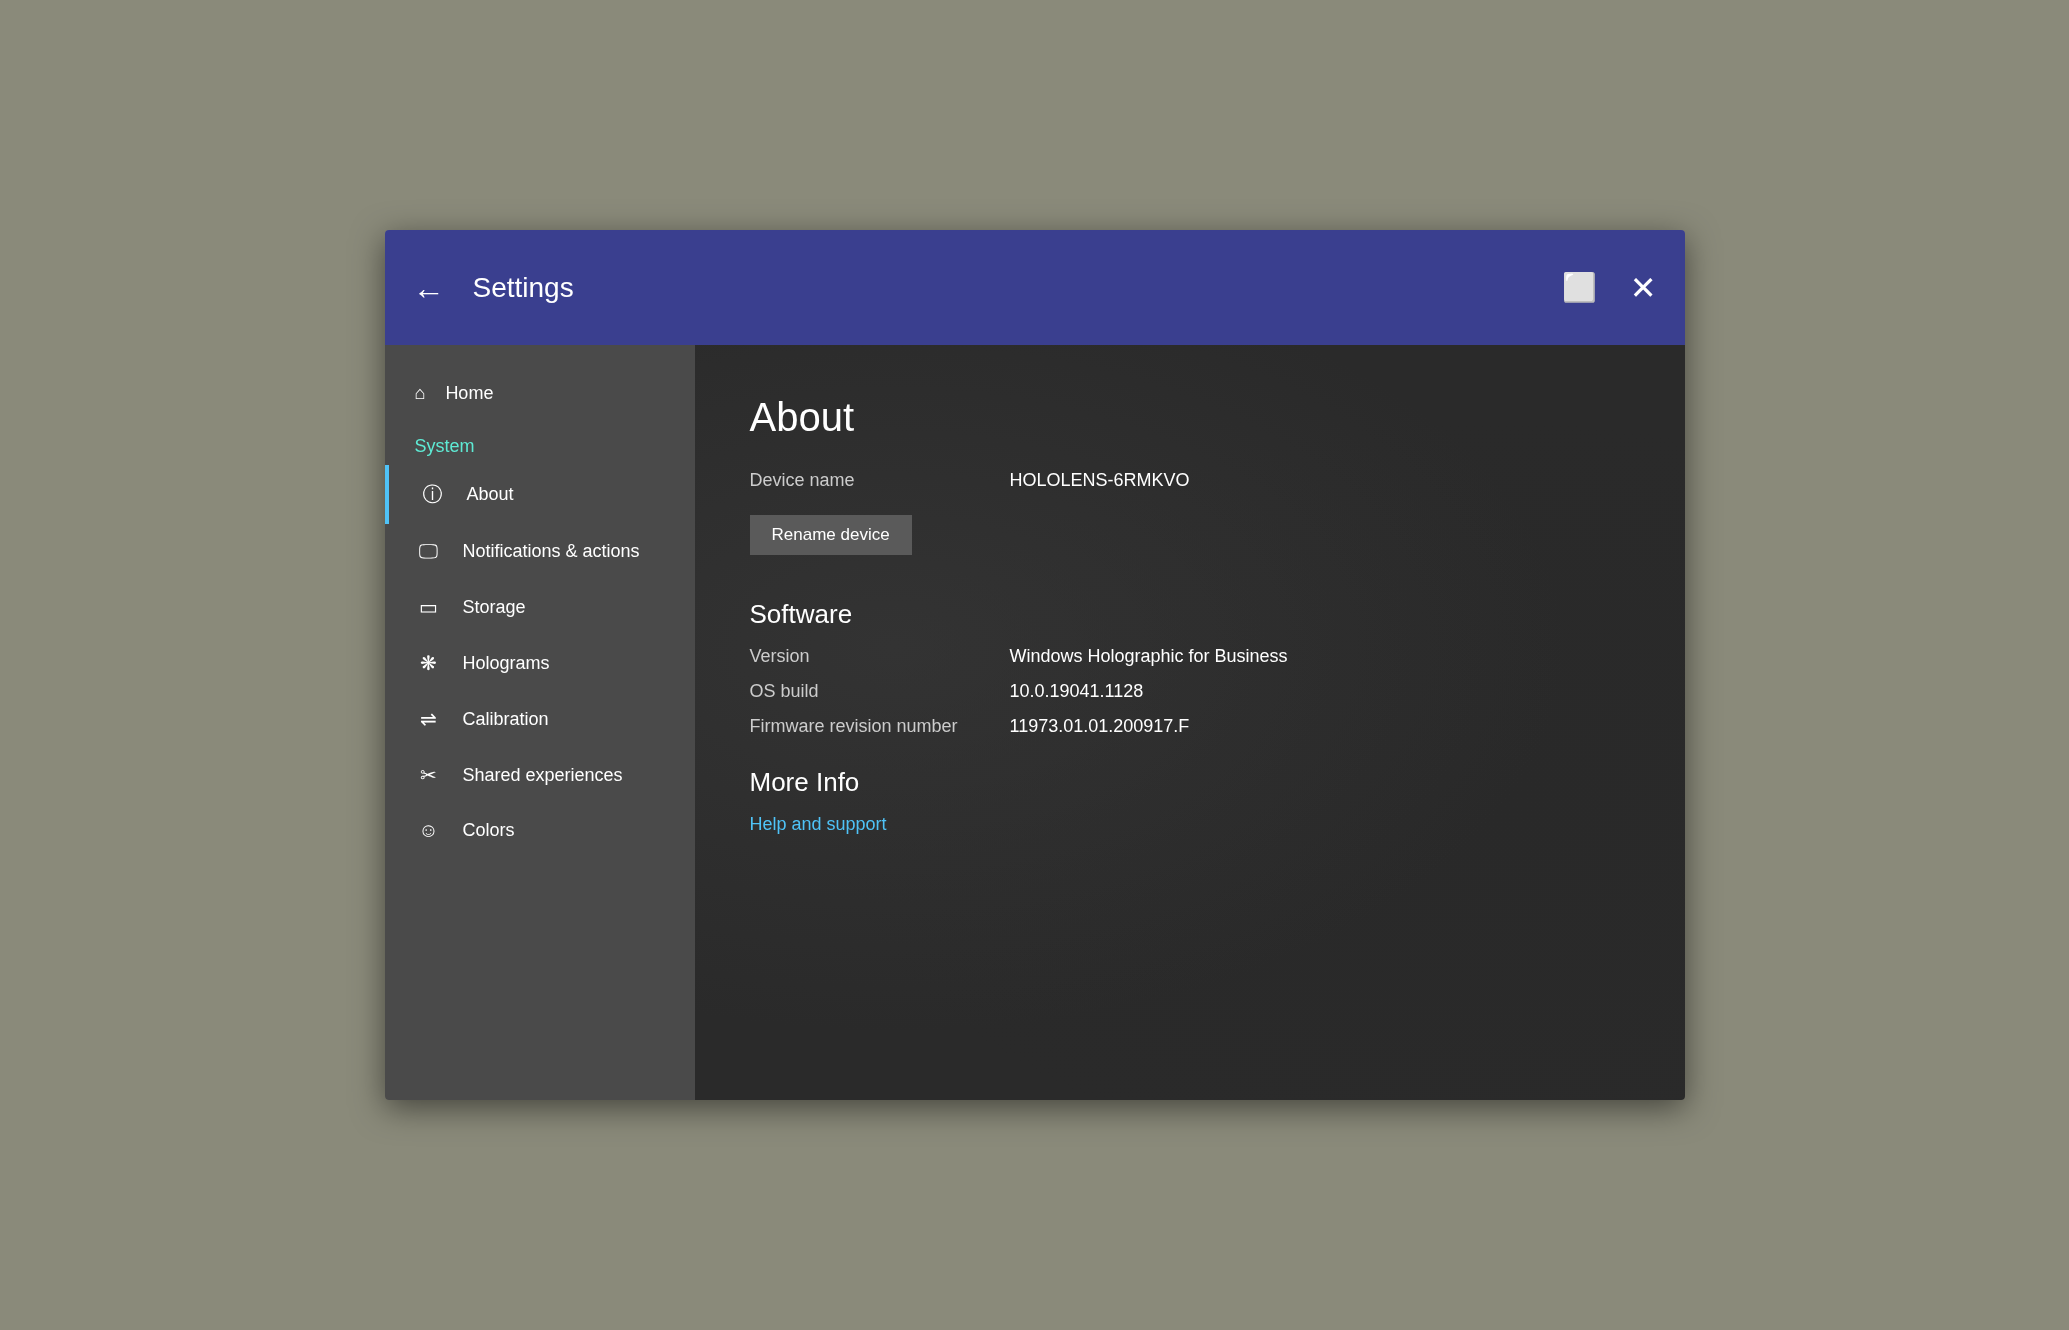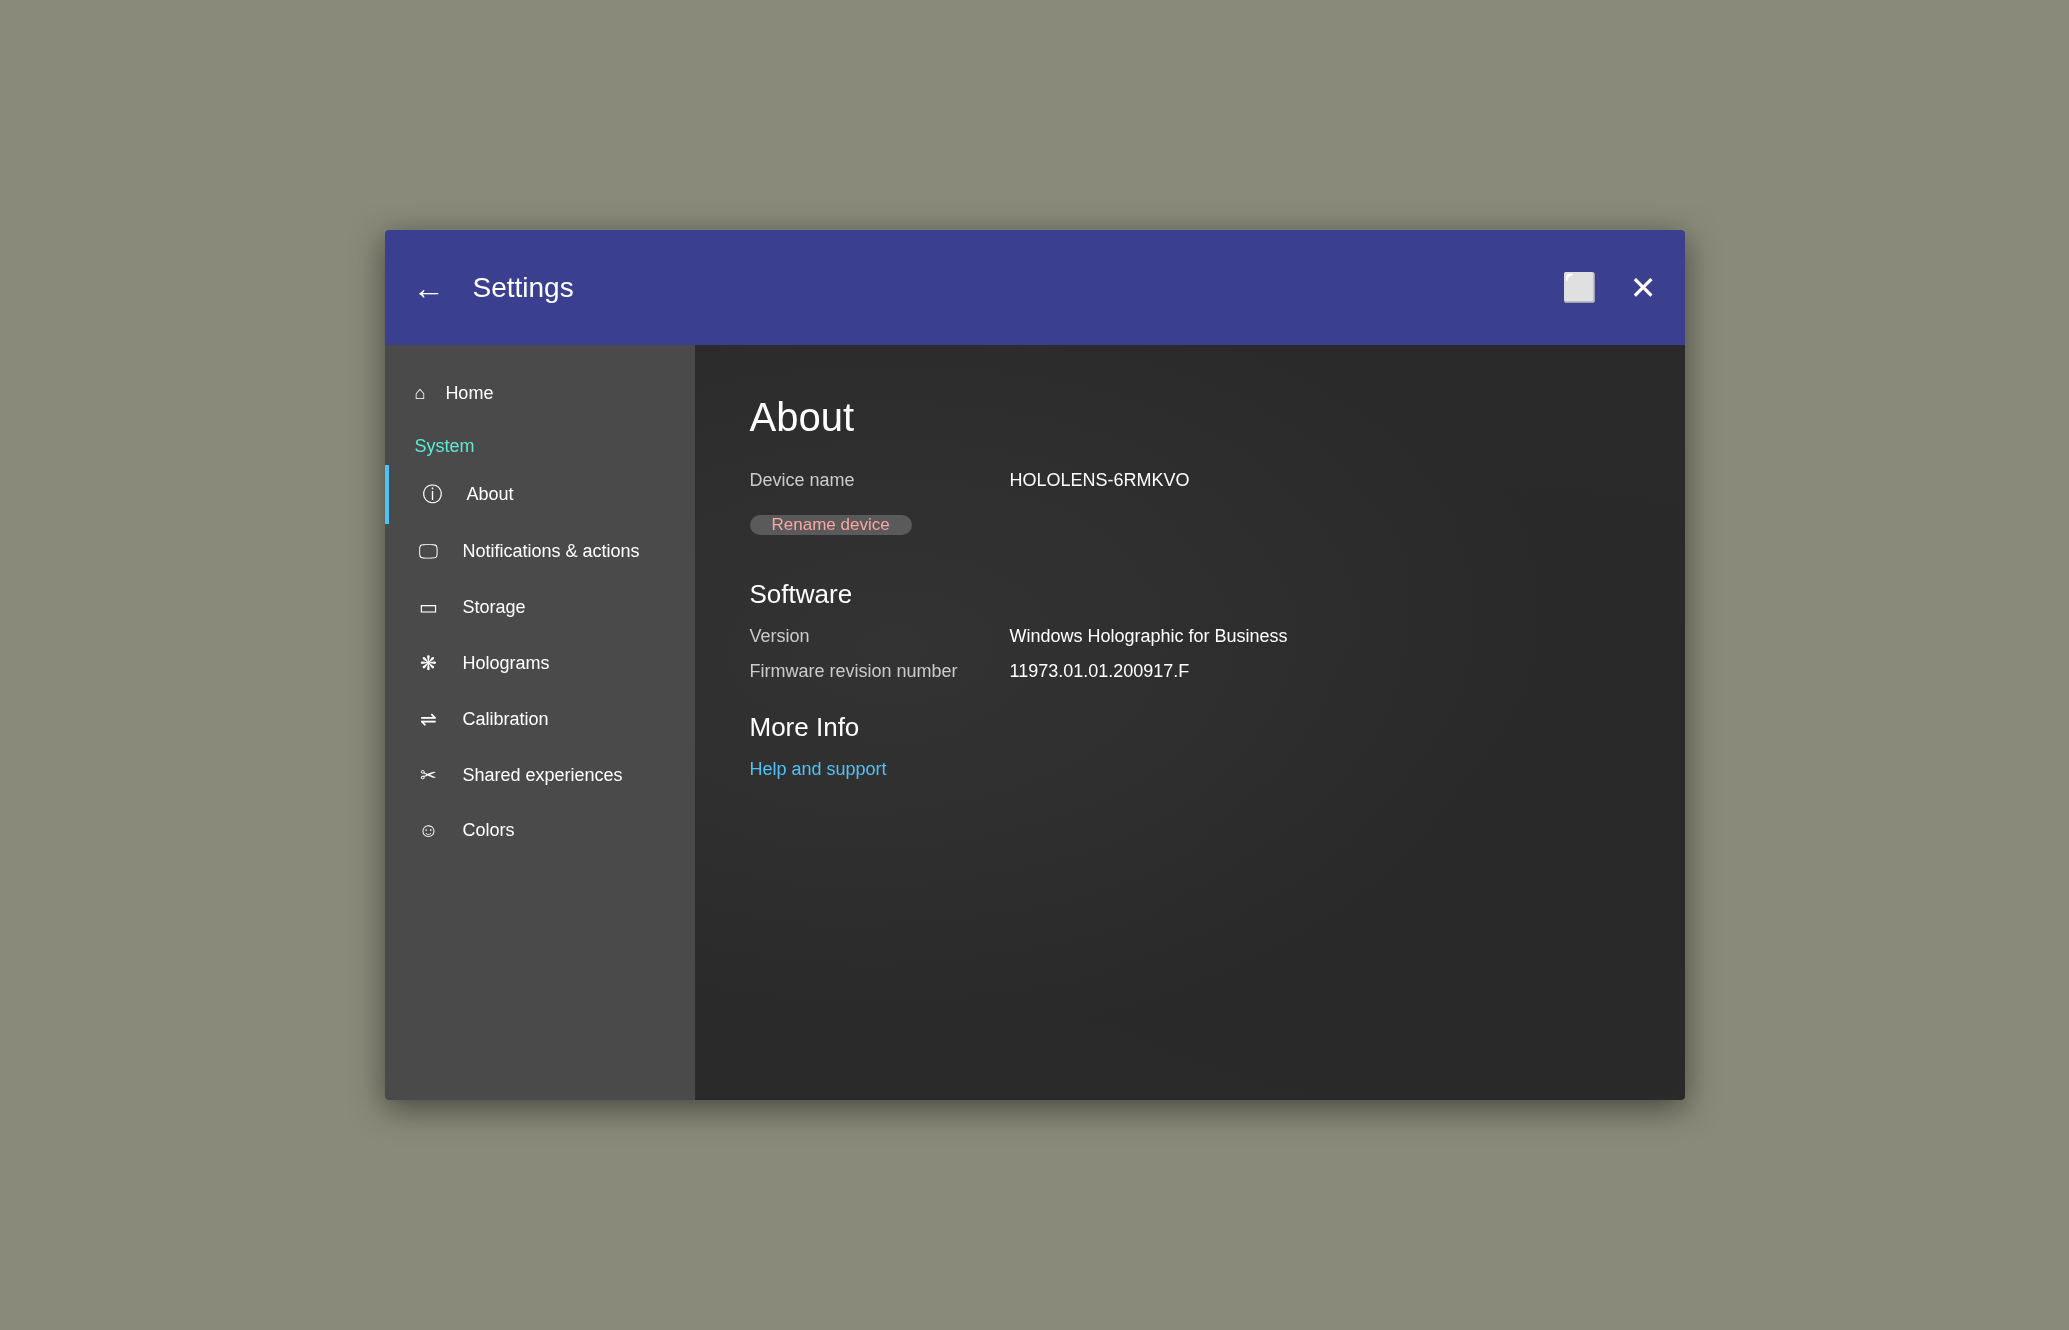--- a/index.html
+++ b/index.html
@@ -166,26 +166,26 @@
       font-size: 18px;
     }
 
     .info-value.blurred {
       filter: blur(4px);
       user-select: none;
     }
 
     .rename-btn {
       background: #5a5a5a;
-      color: #fca5a5;
+      color: #ffffff;
       border: none;
-      padding: 0 22px;
+      padding: 10px 22px;
       font-size: 17px;
       cursor: pointer;
-      border-radius: 10px;
+      border-radius: 0;
       margin: 10px 0 20px 0;
     }
 
     .section-heading {
       font-size: 26px;
       font-weight: 400;
       margin: 24px 0 16px 0;
     }
 
     .more-info-heading {
@@ -268,20 +268,24 @@
       <button class="rename-btn">Rename device</button>
 
 
       <h2 class="section-heading">Software</h2>
 
       <div class="info-row">
         <span class="info-label">Version</span>
         <span class="info-value">Windows Holographic for Business</span>
       </div>
 
+      <div class="info-row">
+        <span class="info-label">OS build</span>
+        <span class="info-value">10.0.19041.1128</span>
+      </div>
 
       <div class="info-row">
         <span class="info-label">Firmware revision number</span>
         <span class="info-value">11973.01.01.200917.F</span>
       </div>
 
       <h2 class="more-info-heading">More Info</h2>
 
       <a class="link">Help and support</a>
     </div>

